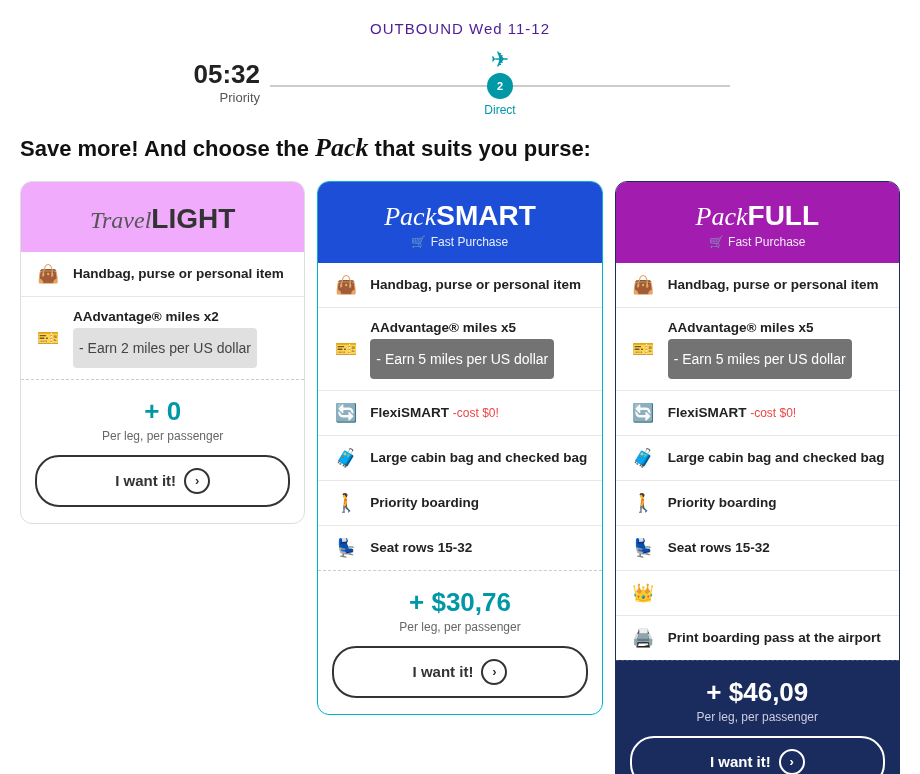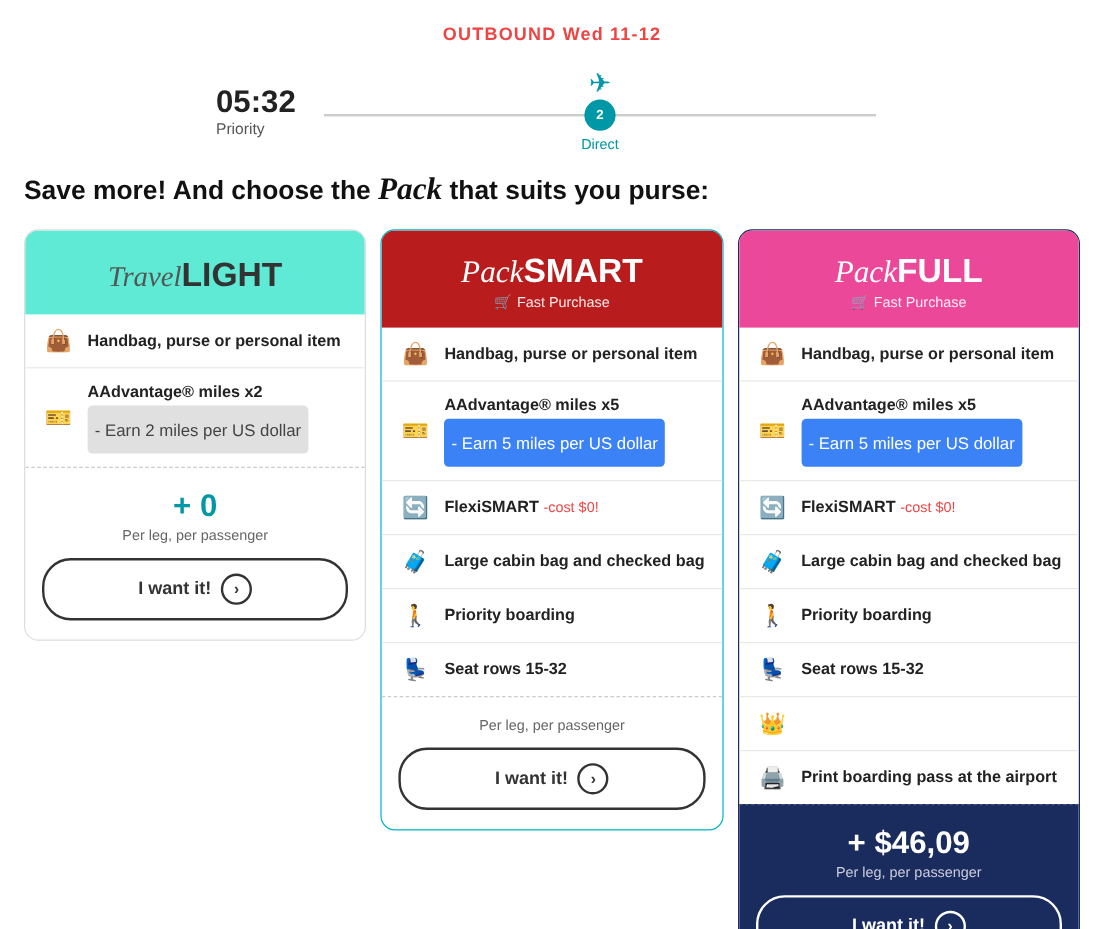--- a/index.html
+++ b/index.html
@@ -16,36 +16,36 @@
     }
 
     
     .flight-header {
       text-align: center;
       margin-bottom: 16px;
       width: 100%;
     }
     .flight-header .outbound-label {
       font-size: 15px;
-      font-weight: 700;
-      color: #ef4444;
+      font-weight: 400;
+      color: #4c1d95;
       letter-spacing: 1px;
-      margin-bottom: 20px;
+      margin-bottom: 10px;
     }
     .flight-route {
       display: flex;
       align-items: center;
       justify-content: center;
       gap: 0;
       width: 100%;
       max-width: 560px;
       margin: 0 auto;
     }
     .flight-time-block {
-      text-align: left;
+      text-align: right;
       min-width: 80px;
     }
     .flight-time {
       font-size: 26px;
       font-weight: 700;
       color: #222;
     }
     .flight-city {
       font-size: 13px;
       color: #555;
@@ -140,28 +140,28 @@
     .card-header {
       padding: 18px 16px 14px;
       text-align: center;
       min-height: 70px;
       display: flex;
       flex-direction: column;
       align-items: center;
       justify-content: center;
     }
     .card.light .card-header {
-      background: #5eead4;
+      background: #f0abfc;
       text-align: right;
     }
     .card.smart .card-header {
-      background: #b91c1c;
+      background: #1d4ed8;
     }
     .card.full .card-header {
-      background: #ec4899;
+      background: #a21caf;
     }
 
     .card-title {
       font-size: 26px;
       font-weight: 700;
       color: #333;
       font-family: Arial, sans-serif;
     }
     .card.light .card-title .travel-light {
       font-style: italic;
@@ -243,21 +243,21 @@
     }
     .badge {
       display: inline-block;
       font-size: 14px;
       border-radius: 4px;
       padding: 11px 6px;
       margin-top: 2px;
       font-weight: 400;
     }
     .badge.blue {
-      background: #3b82f6;
+      background: #737373;
       color: #fff;
     }
     .badge.gray {
       background: #e0e0e0;
       color: #444;
     }
     .cost-zero {
       font-size: 12px;
       color: #ef4444;
       font-weight: 400;
@@ -416,20 +416,23 @@
       <li class="feature-item">
         <span class="feature-icon">🚶</span>
         <span class="feature-text">Priority boarding</span>
       </li>
       <li class="feature-item">
         <span class="feature-icon">💺</span>
         <span class="feature-text">Seat rows 15-32</span>
       </li>
     </ul>
     <div class="card-footer">
+      <div class="price">
+        <span style="color:#0097a7;">+ $30,76</span>
+      </div>
       <div class="per-leg">Per leg, per passenger</div>
       <button class="want-btn">
         <span>I want it!</span>
         <span class="btn-arrow">›</span>
       </button>
     </div>
   </div>
 
   <div class="card full">
     <div class="card-header">

